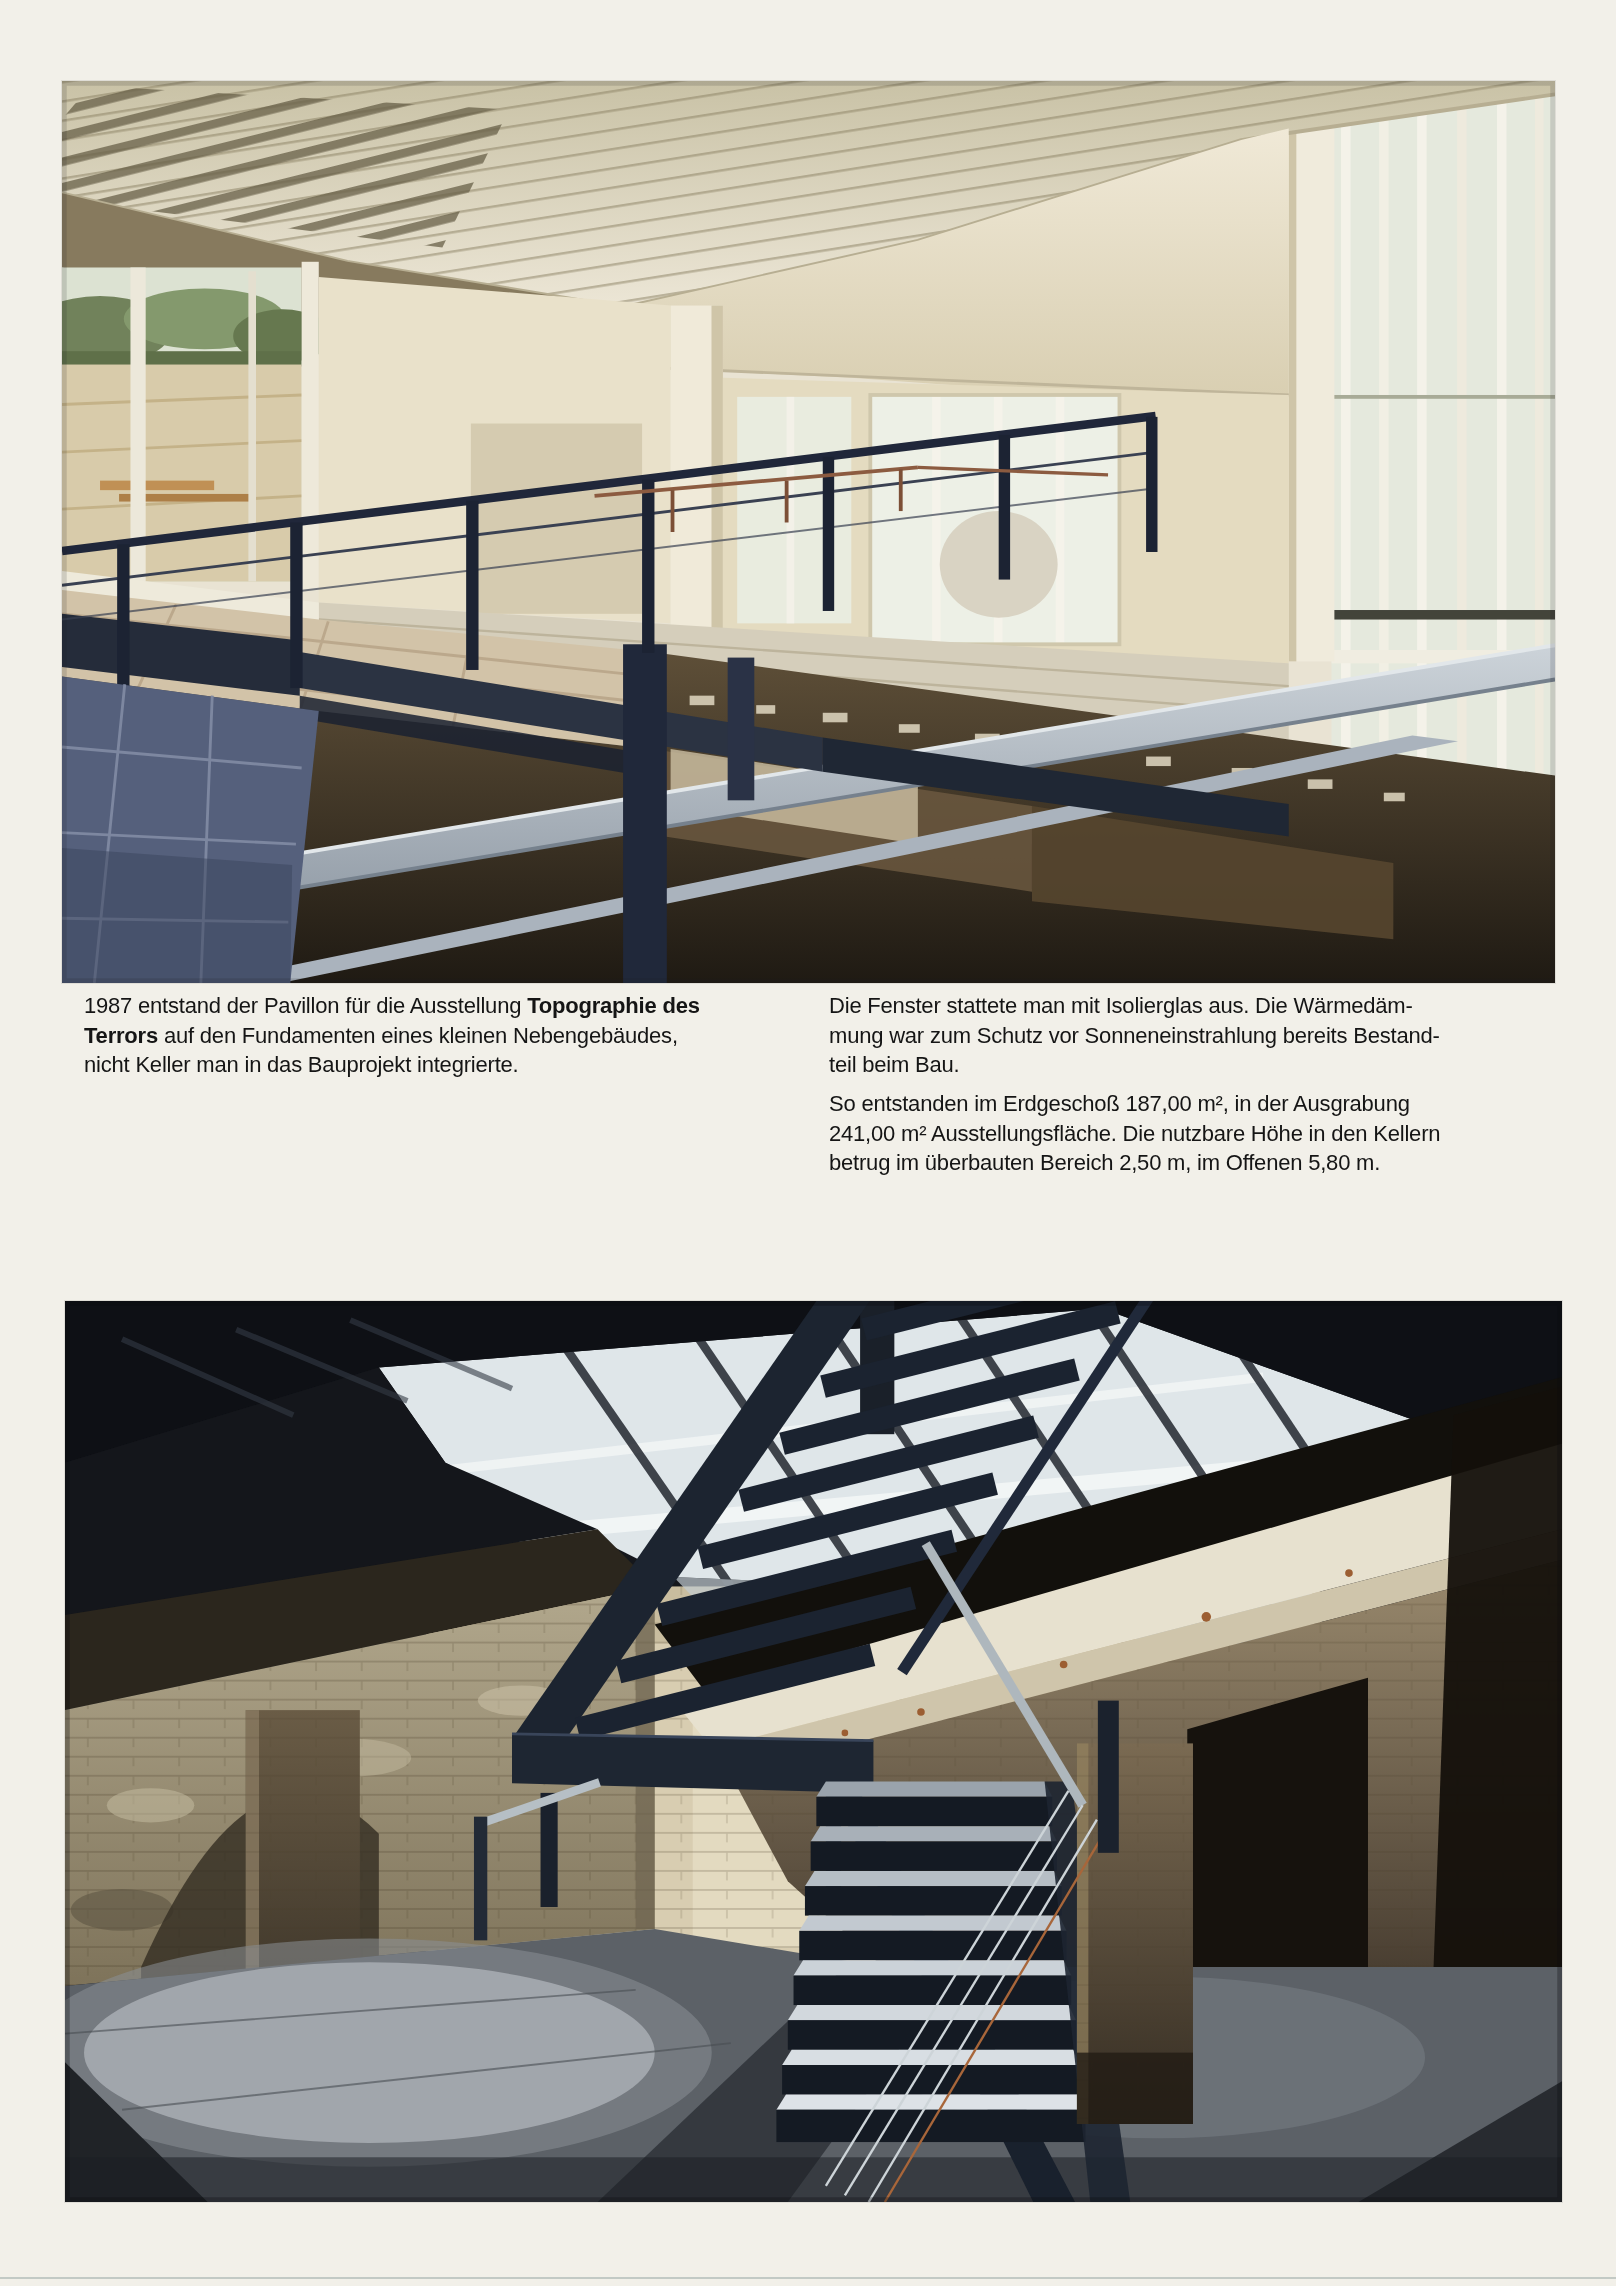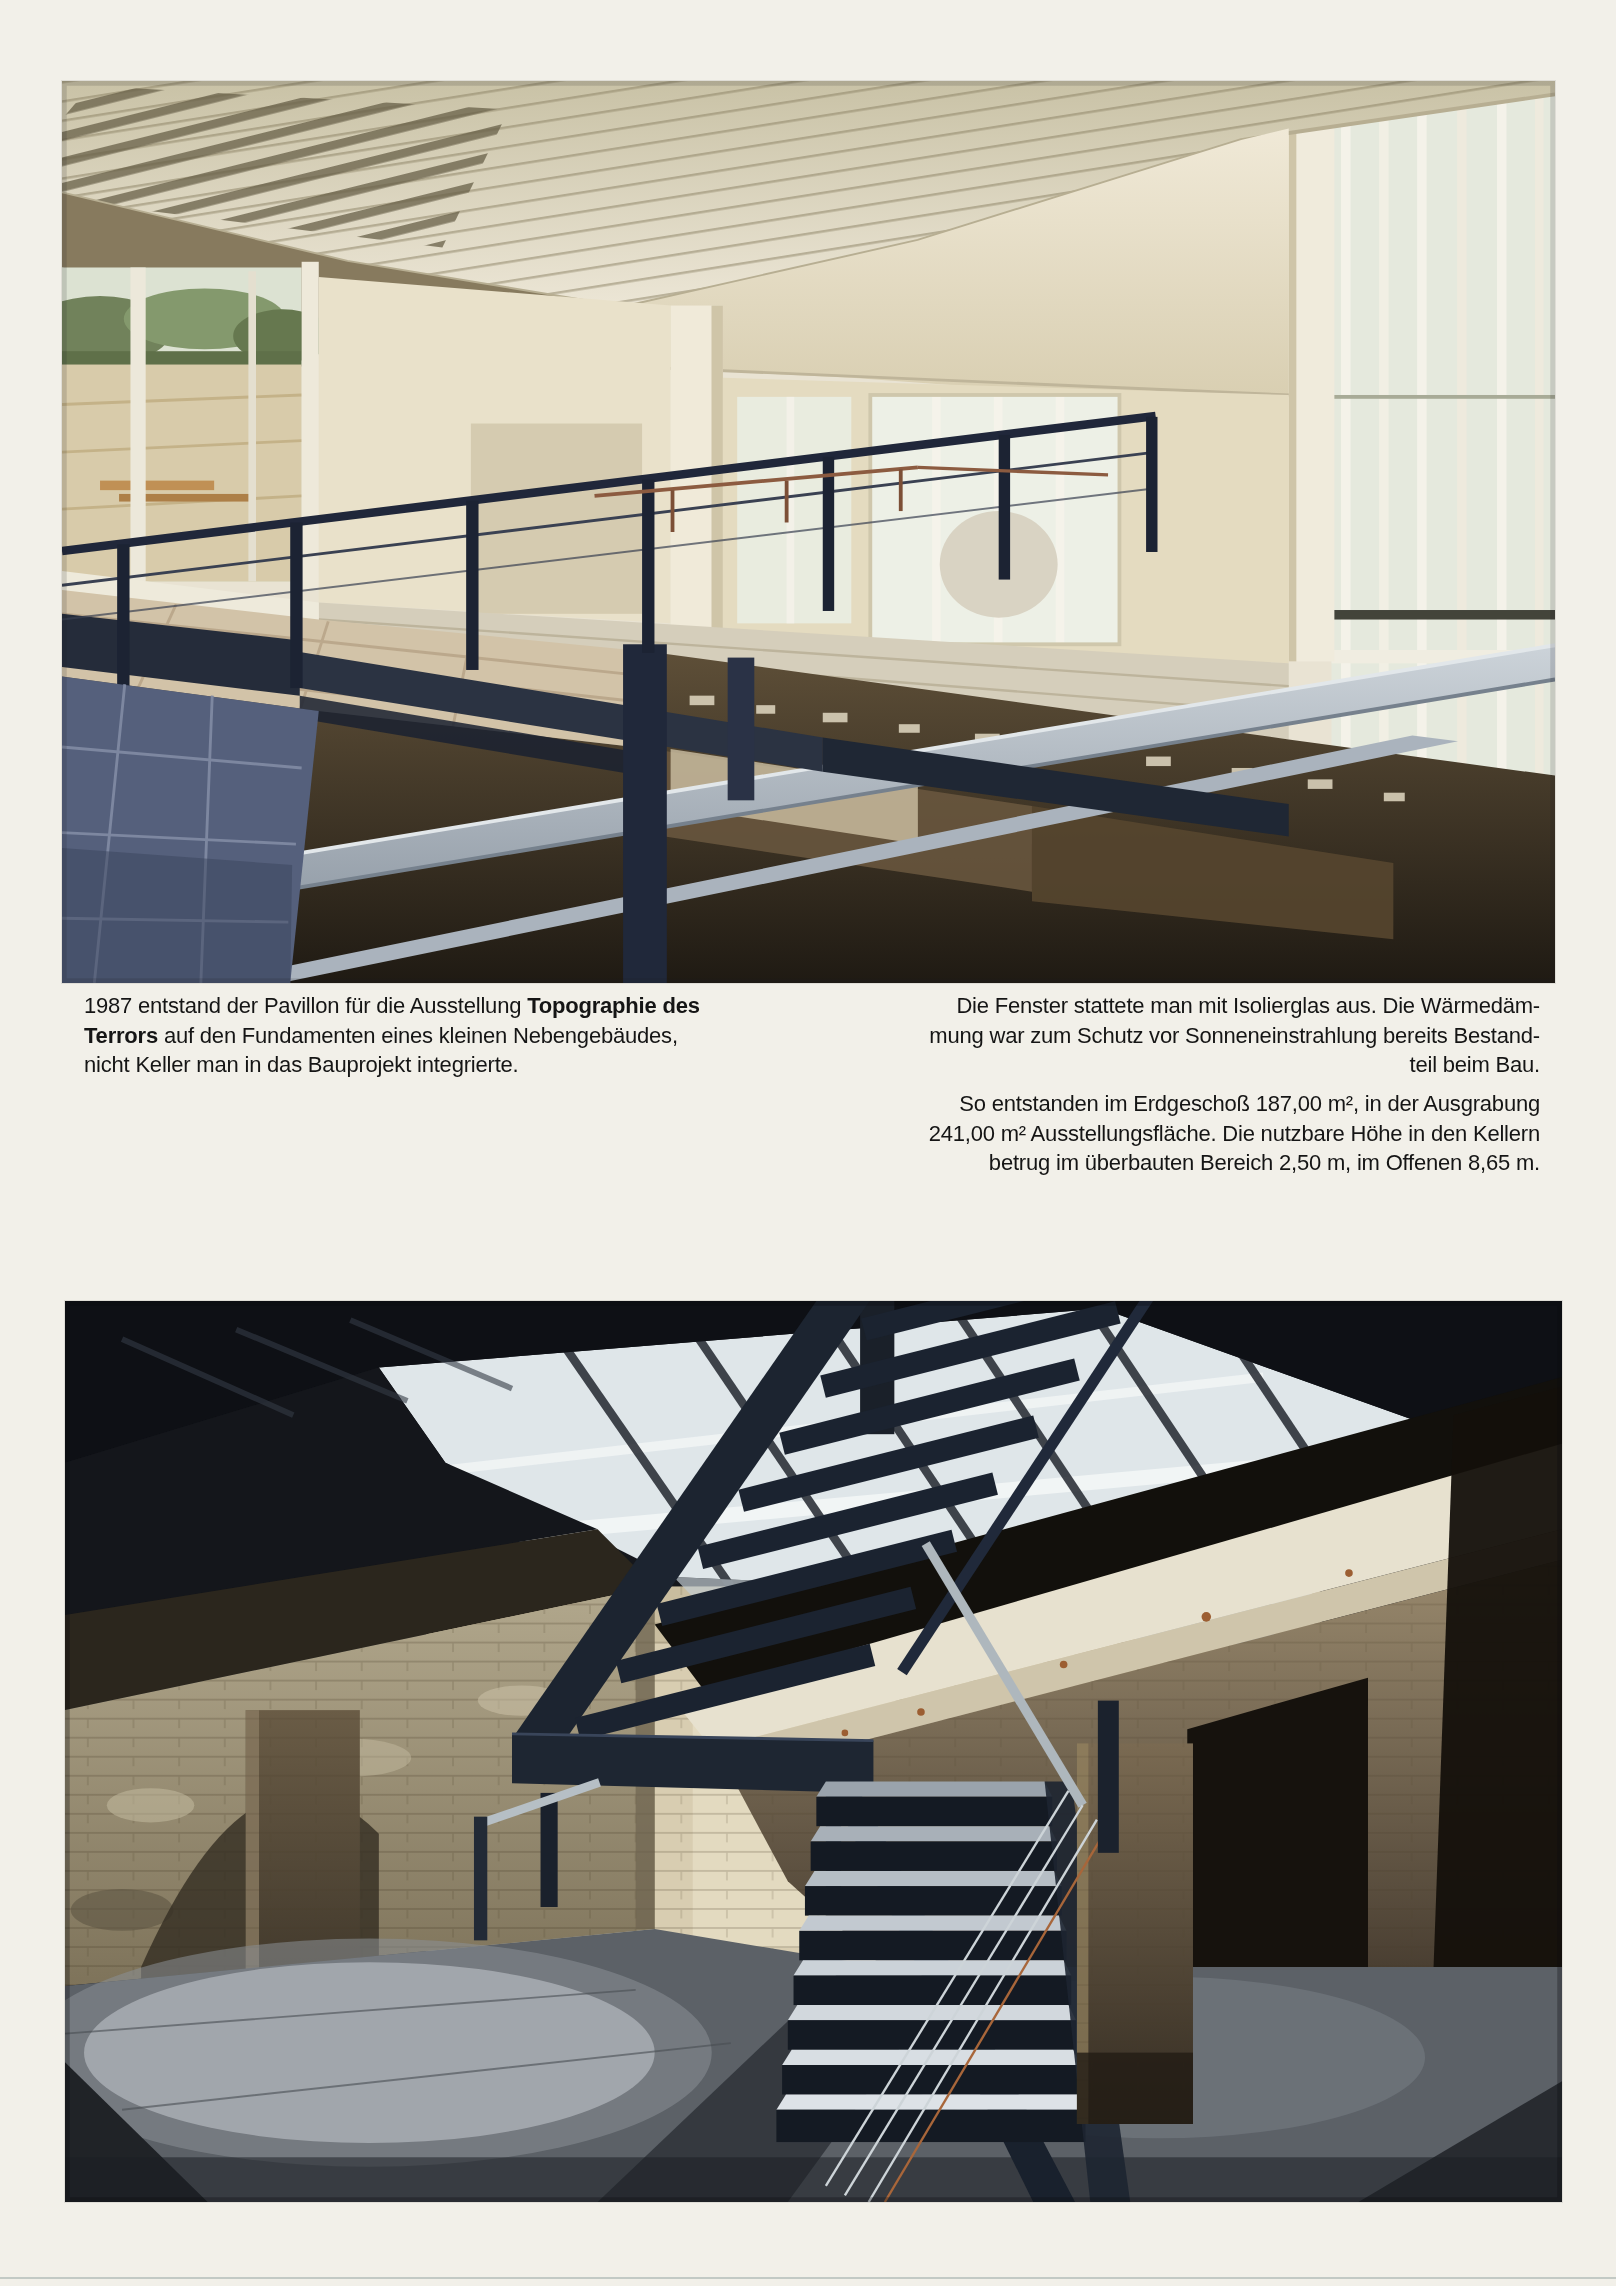--- a/index.html
+++ b/index.html
@@ -9,21 +9,21 @@
   }
   figure.photo{position:absolute;margin:0;padding:0;box-shadow:0 0 0 1px rgba(90,90,80,.12);}
   figure.photo svg{display:block;width:100%;height:100%;}
   .photo-top{left:62px;top:81px;width:1493px;height:902px;}
   .photo-bottom{left:65px;top:1301px;width:1497px;height:901px;}
   .text-col{
     position:absolute;top:991px;width:711px;
     font-size:22px;line-height:29.5px;color:#151515;letter-spacing:-0.2px;
   }
   .text-col-left{left:84px;}
-  .text-col-right{left:829px;text-align:right;}
+  .text-col-right{left:829px;}
   .text-col p{margin:0 0 9.5px 0;white-space:pre-line;}
   .text-col b{font-weight:700;}
   .scan-edge{position:absolute;left:0;right:0;top:2277px;height:1.9px;background:#c3cac5;}
 </style>
 </head>
 <body>
 
 <div class="sheet">
 
   <figure class="photo photo-top">
@@ -200,21 +200,21 @@
         <p><span>1987 entstand der Pavillon für die Ausstellung </span><b>Topographie des
 Terrors</b><span> auf den Fundamenten eines kleinen Nebengebäudes,
 nicht Keller man in das Bauprojekt integrierte.</span></p>
       </div>
     <div class="text-col text-col-right">
         <p><span>Die Fenster stattete man mit Isolierglas aus. Die Wärmedäm-
 mung war zum Schutz vor Sonneneinstrahlung bereits Bestand-
 teil beim Bau.</span></p>
         <p><span>So entstanden im Erdgeschoß 187,00 m², in der Ausgrabung
 241,00 m² Ausstellungsfläche. Die nutzbare Höhe in den Kellern
-betrug im überbauten Bereich 2,50 m, im Offenen 8,65 m.</span></p>
+betrug im überbauten Bereich 2,50 m, im Offenen 5,80 m.</span></p>
       </div>
   </section>
 
   <figure class="photo photo-bottom">
     <svg viewBox="0 0 1574 947" preserveAspectRatio="none">
       <defs>
         <linearGradient id="gBrickL" x1="0" y1="0" x2="0" y2="1">
           <stop offset="0" stop-color="#b2a88d"></stop>
             <stop offset="1" stop-color="#7e735a"></stop>
         </linearGradient>

